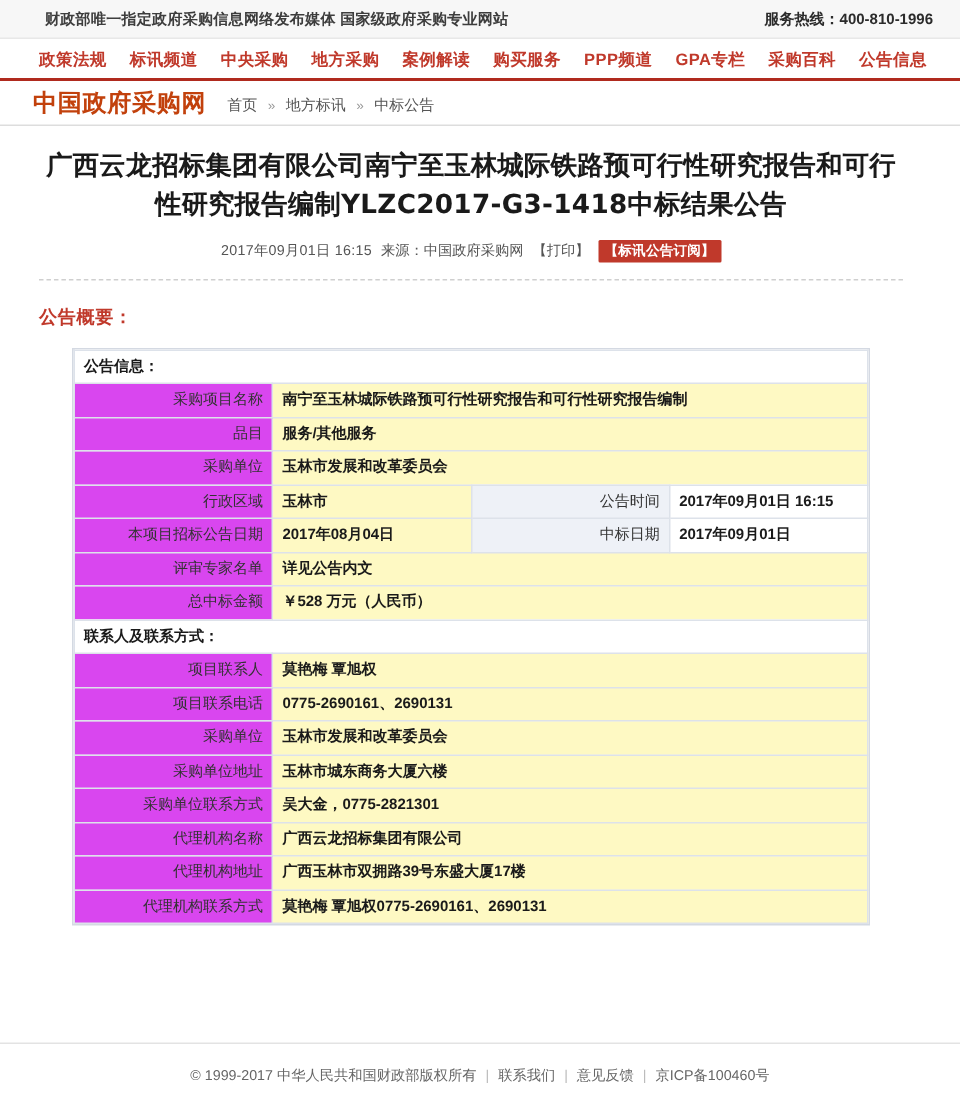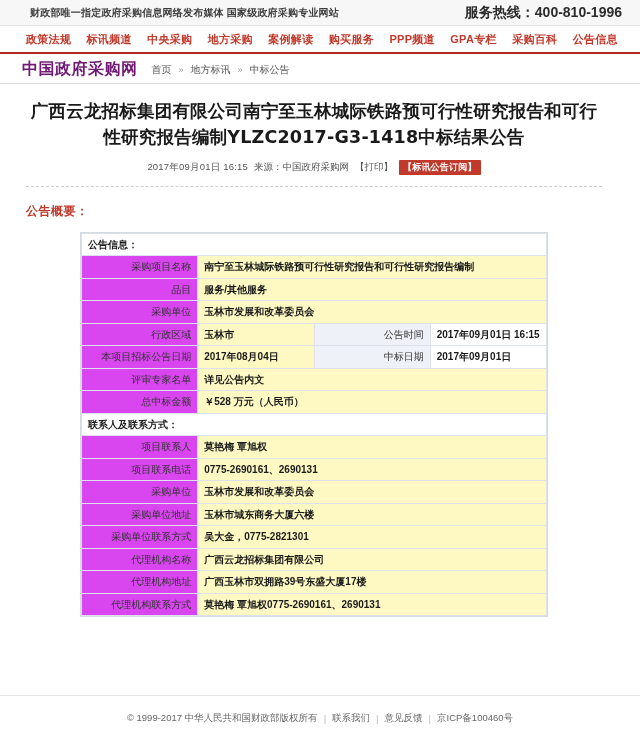--- a/index.html
+++ b/index.html
@@ -26,21 +26,21 @@
     padding: 0 18px 0 30px;
     box-sizing: border-box;
   }
   .topbar-slogan {
     font-size: 10px;
     font-weight: bold;
     color: #3d3d3d;
     letter-spacing: 0.2px;
   }
   .topbar-hotline {
-    font-size: 14px;
+    font-size: 10px;
     font-weight: bold;
     color: #2b2b2b;
     white-space: nowrap;
   }
 
   
   .nav {
     height: 28px;
     background: #ffffff;
     display: flex;
@@ -64,21 +64,21 @@
     height: 30px;
     display: flex;
     align-items: center;
     padding: 2px 0 0 22px;
     border-bottom: 1px solid #dddddd;
     box-sizing: border-box;
   }
   .logo {
     font-size: 16px;
     font-weight: bold;
-    color: #701a75;
+    color: #c2410c;
     letter-spacing: 0.5px;
     font-family: "DejaVu Sans", sans-serif;
   }
   .crumbs {
     display: flex;
     align-items: center;
     margin-left: 14px;
     font-size: 10px;
     color: #555555;
   }
@@ -139,21 +139,21 @@
     color: #c0392b;
     font-weight: bold;
     font-size: 12px;
     margin: 16px 0 12px 0;
     letter-spacing: 0.5px;
   }
 
   
   .tablewrap {
     margin: 0 auto;
-    width: 468px;
+    width: 532px;
     border: 1px solid #d4d9e2;
     background: #ffffff;
     box-sizing: border-box;
   }
   table.info {
     width: 100%;
     border-collapse: collapse;
     table-layout: fixed;
   }
   table.info td {

